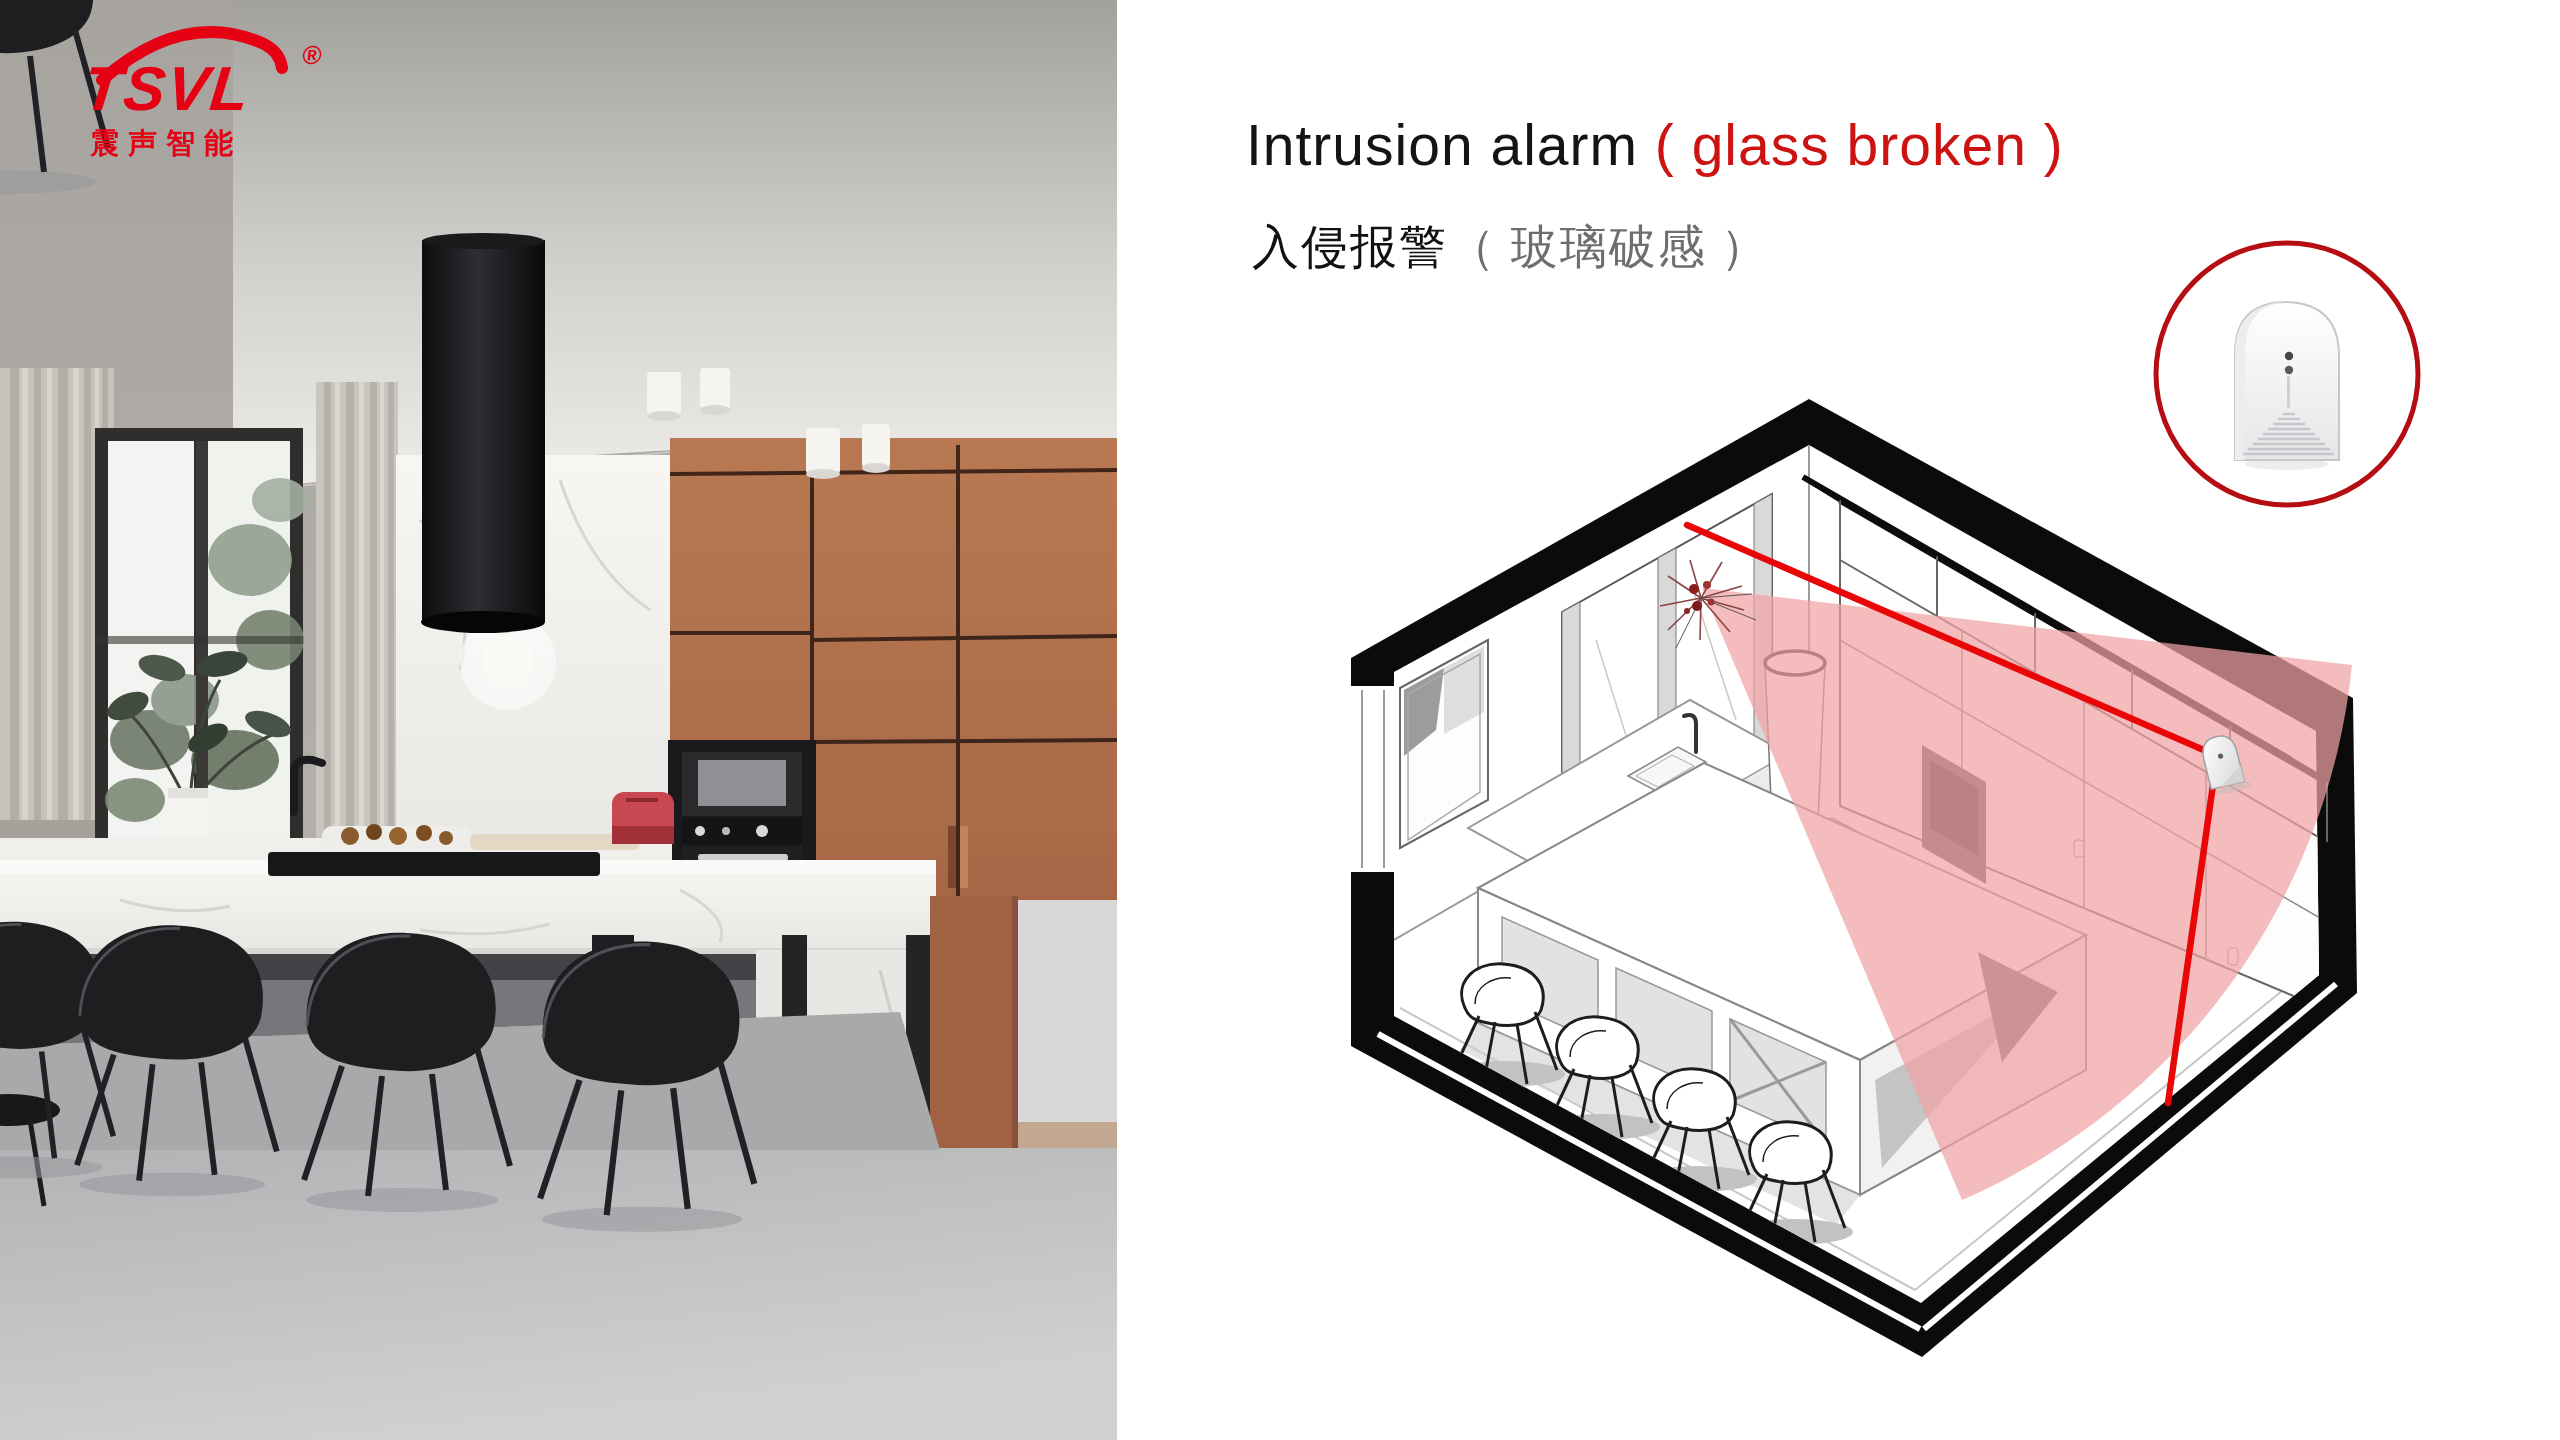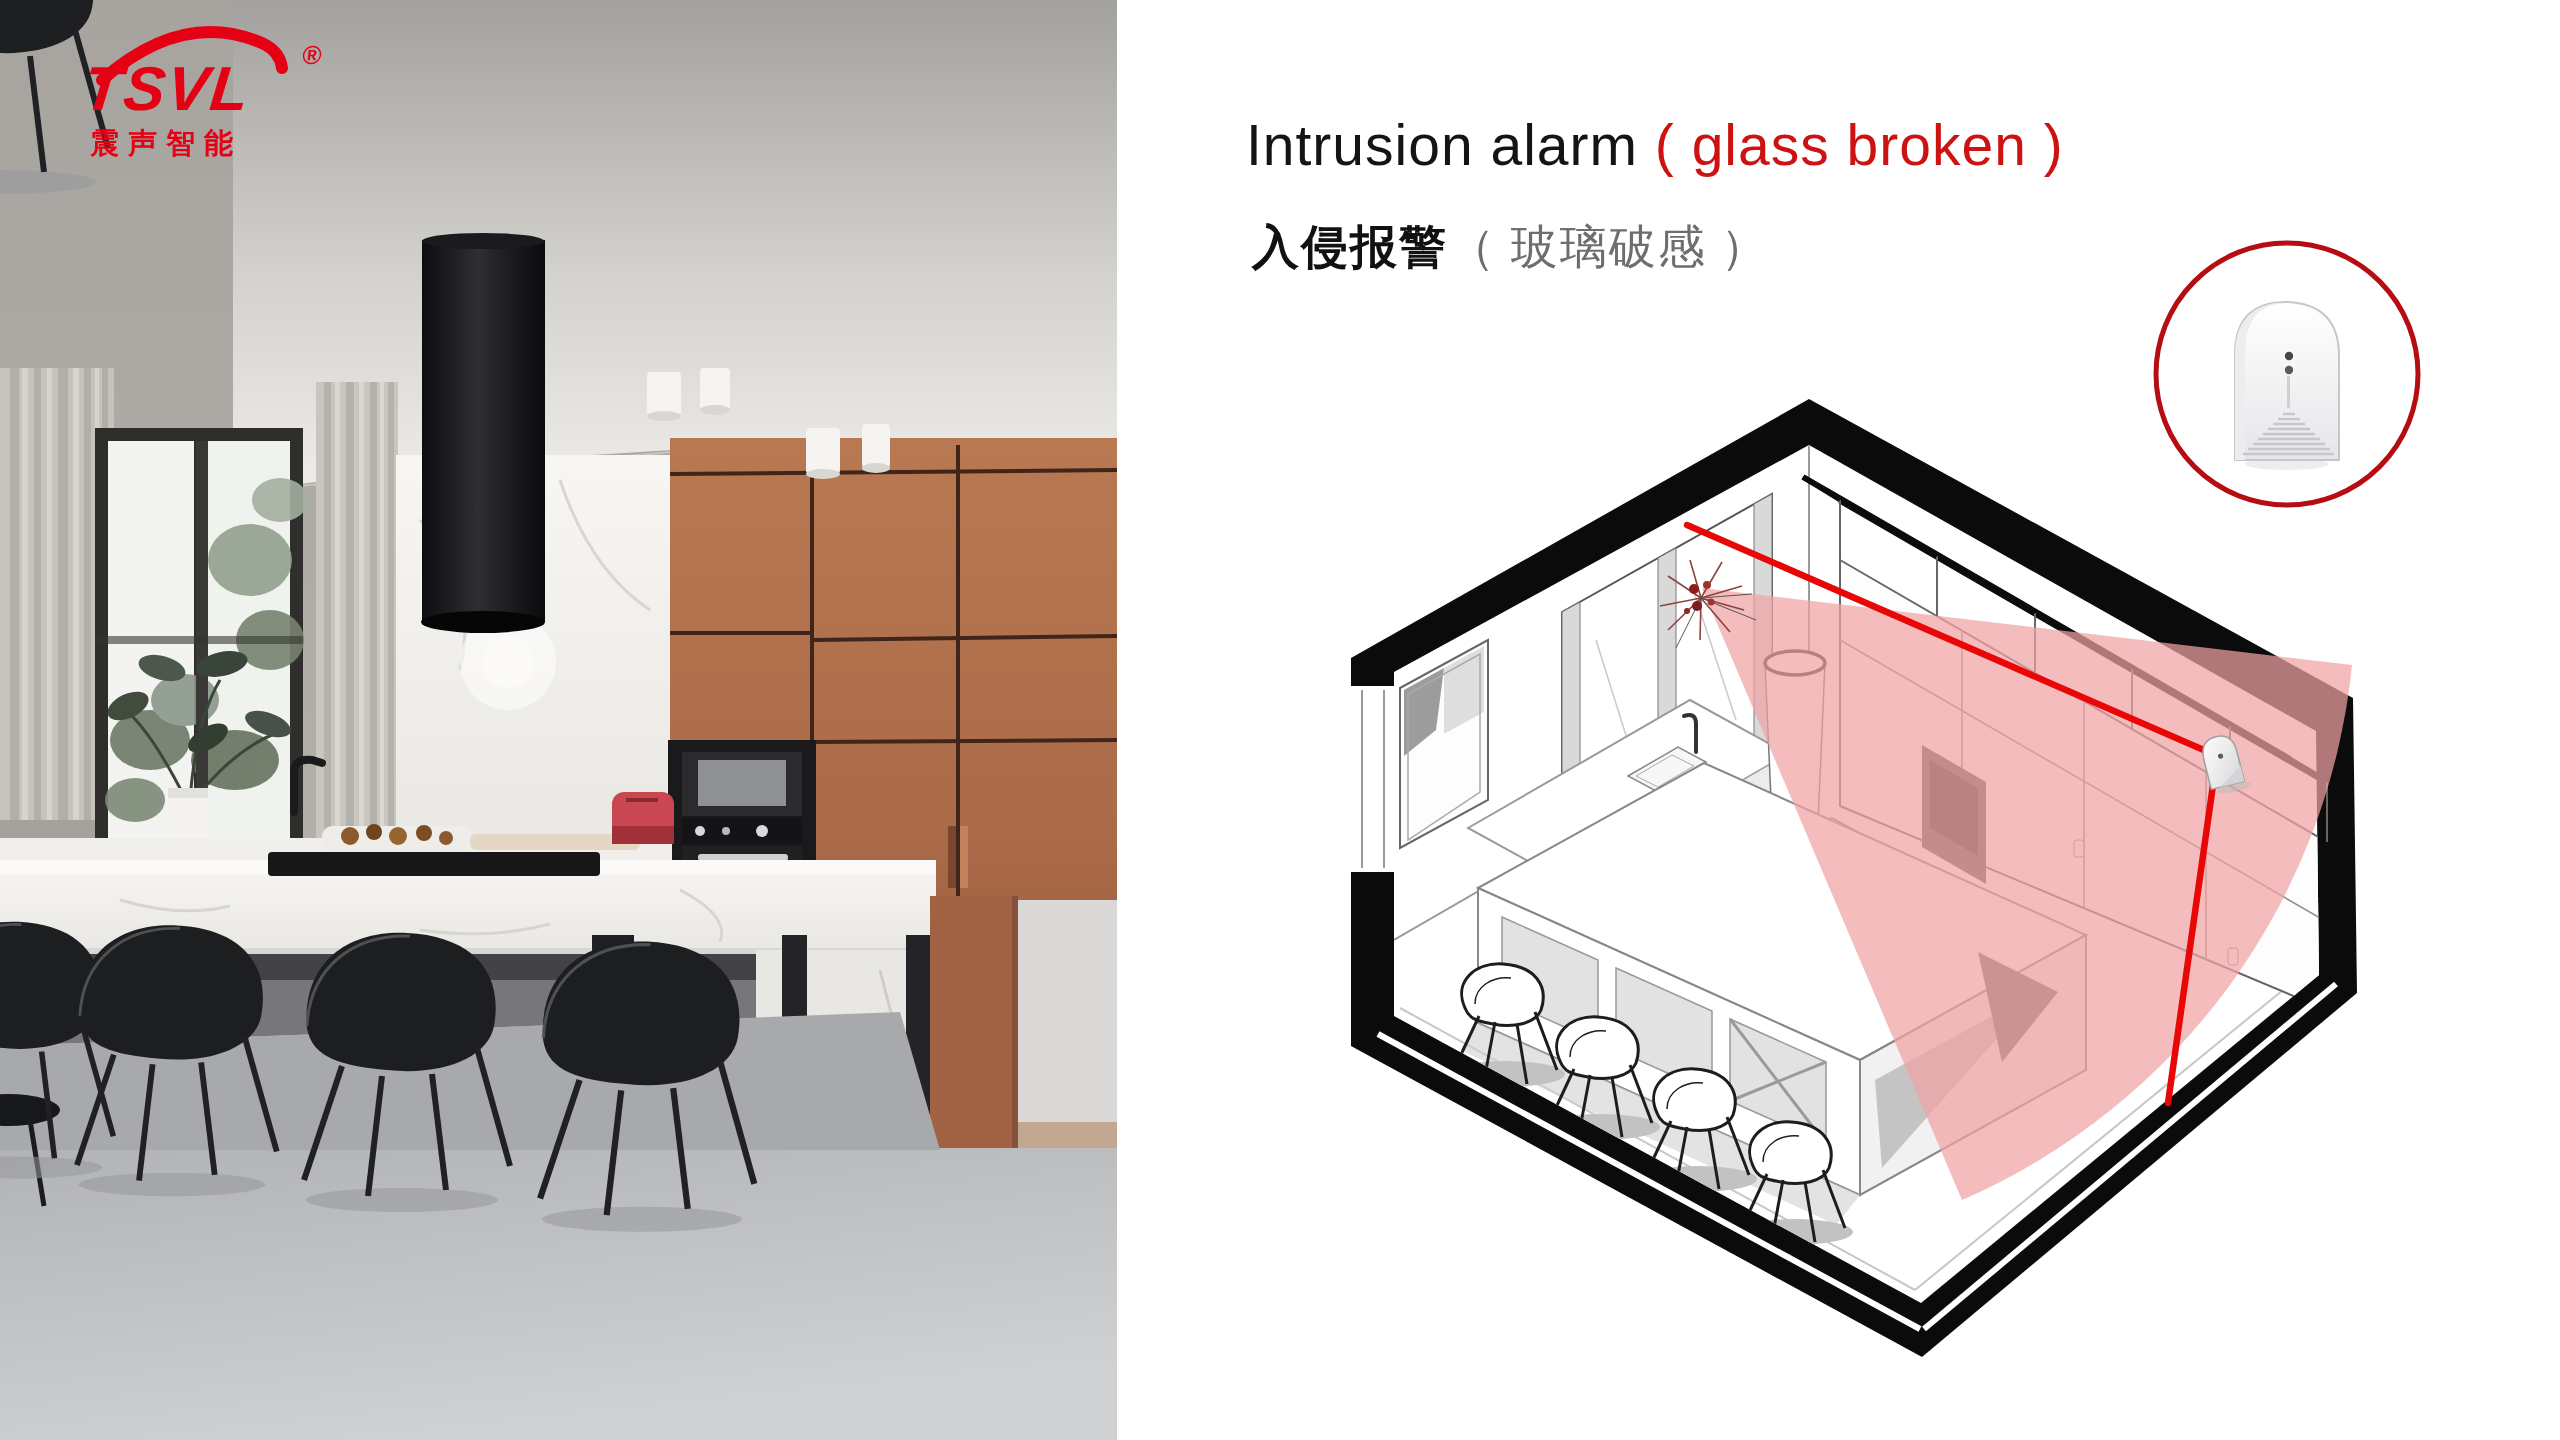--- a/index.html
+++ b/index.html
@@ -17,21 +17,21 @@
   #logo .reg { position:absolute; right:-6px; top:-16px; font-size:26px; font-style:normal;
                font-weight:700; color:var(--logo-red); }
   #logo .sub { font-size:29px; font-weight:700; color:var(--logo-red);
                letter-spacing:9px; margin-top:4px; margin-left:6px; white-space:nowrap; }
 
   
   #title-en { position:absolute; left:1246px; top:112px; font-size:57px; letter-spacing:1px;
               color:#141414; white-space:nowrap; }
   #title-en .red { color:var(--accent-red); }
   #title-zh { position:absolute; left:1252px; top:216px; font-size:47px; white-space:nowrap; }
-  #title-zh .b { color:#111; font-weight:700; letter-spacing:2px; }
+  #title-zh .b { color:#111; font-weight:400; letter-spacing:2px; }
   #title-zh .g { color:#6e6e6e; font-weight:500; letter-spacing:2px;font-family:Liberation Serif, serif; }
 </style>
 </head>
 <body>
 
 <div id="stage">
 
   <svg width="1117" height="1440" viewBox="0 0 1117 1440">
     <defs>
       <linearGradient id="wallG" x1="0" y1="0" x2="0" y2="1">

